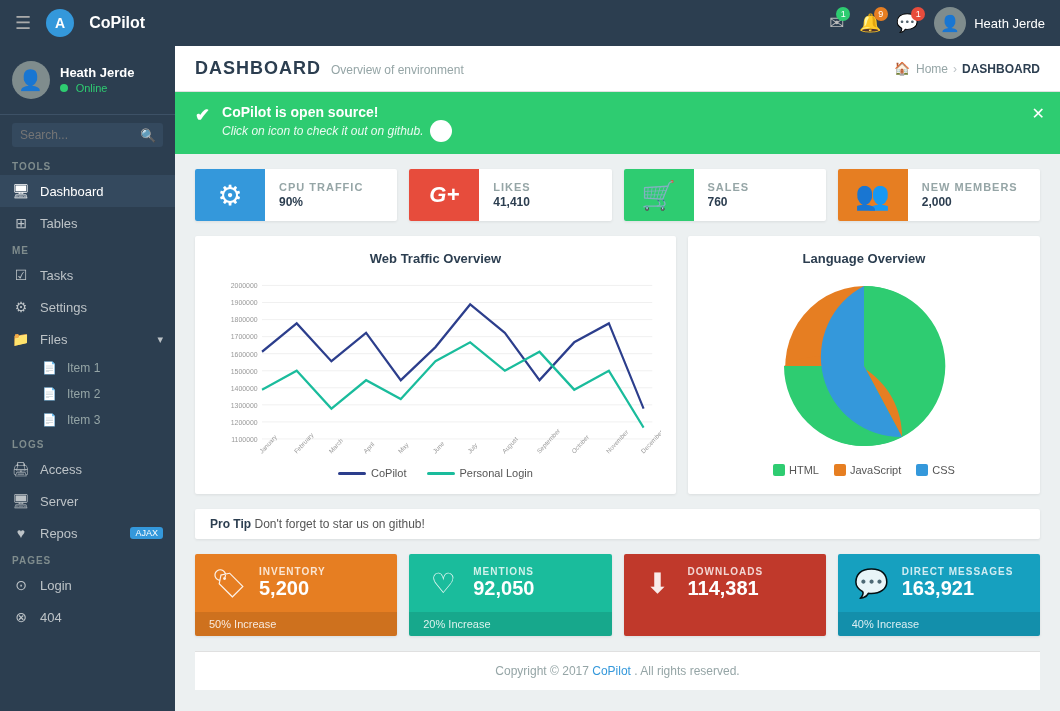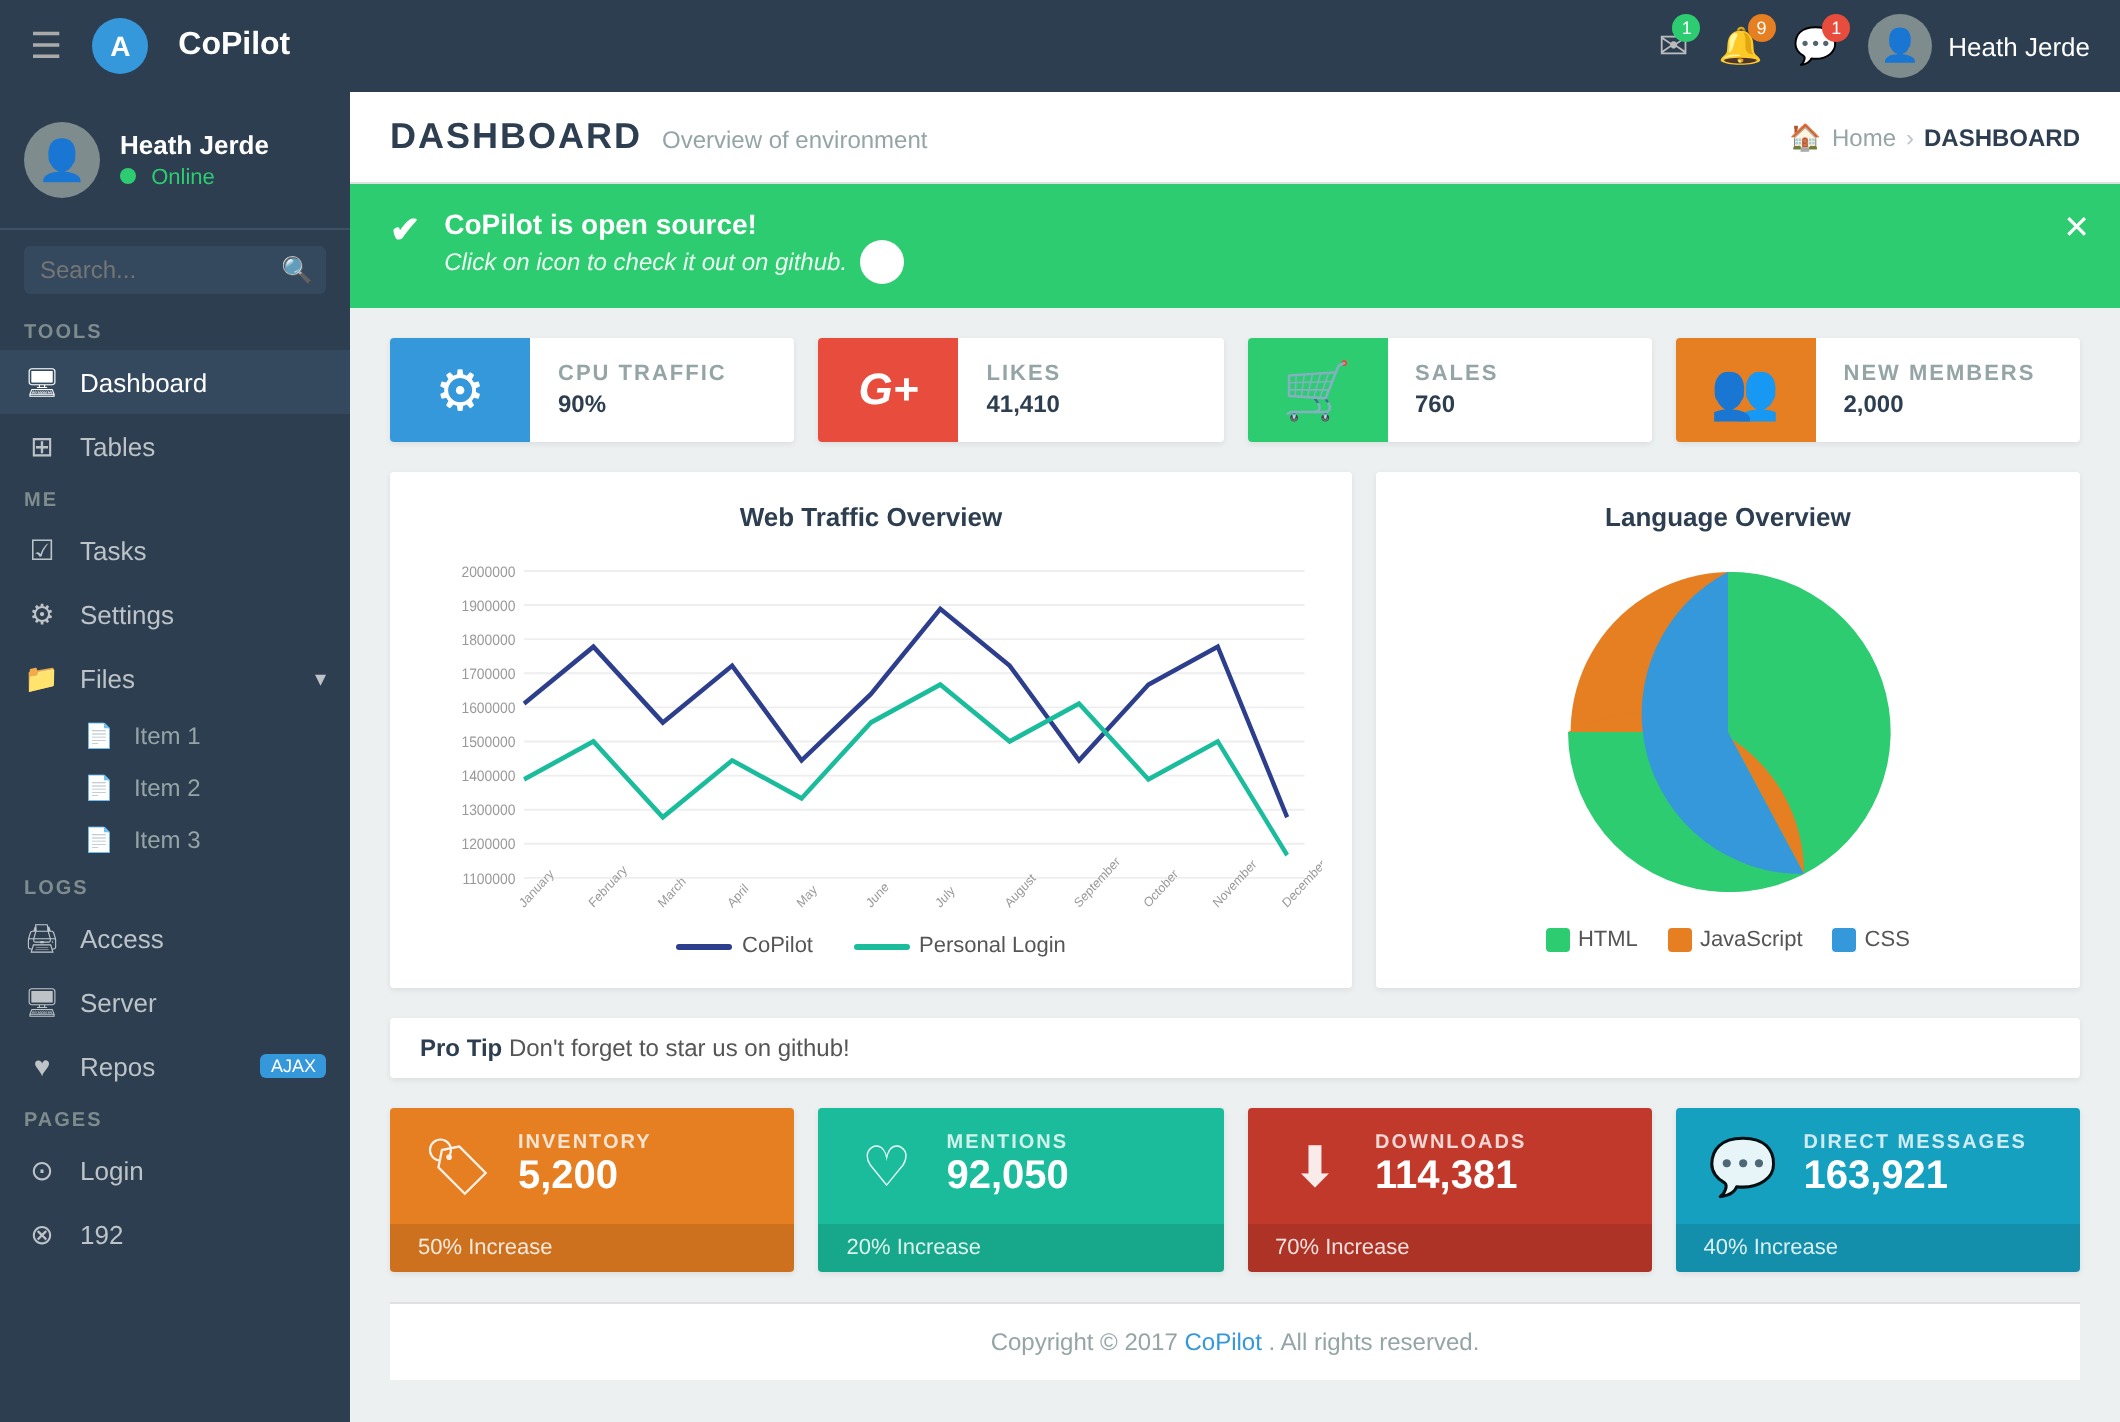--- a/index.html
+++ b/index.html
@@ -233,21 +233,21 @@
       <span class="badge-ajax">AJAX</span>
     </div>
 
     <div class="sidebar-section">PAGES</div>
     <div class="sidebar-item">
       <span class="icon">⊙</span>
       <span>Login</span>
     </div>
     <div class="sidebar-item">
       <span class="icon">⊗</span>
-      <span>192</span>
+      <span>404</span>
     </div>
   </aside>
 
   <main class="main">
 
     <div class="page-header">
       <div class="page-title-wrap">
         <span class="page-title">DASHBOARD</span>
         <span class="page-subtitle">Overview of environment</span>
       </div>
@@ -424,21 +424,20 @@
           <div class="bottom-card-footer">20% Increase</div>
         </div>
         <div class="bottom-card bc-darkred">
           <div class="bottom-card-top">
             <div class="bottom-card-icon">⬇</div>
             <div class="bottom-card-info">
               <div class="bottom-card-label">DOWNLOADS</div>
               <div class="bottom-card-value">114,381</div>
             </div>
           </div>
-          <div class="bottom-card-footer">70% Increase</div>
         </div>
         <div class="bottom-card bc-cyan">
           <div class="bottom-card-top">
             <div class="bottom-card-icon">💬</div>
             <div class="bottom-card-info">
               <div class="bottom-card-label">DIRECT MESSAGES</div>
               <div class="bottom-card-value">163,921</div>
             </div>
           </div>
           <div class="bottom-card-footer">40% Increase</div>

